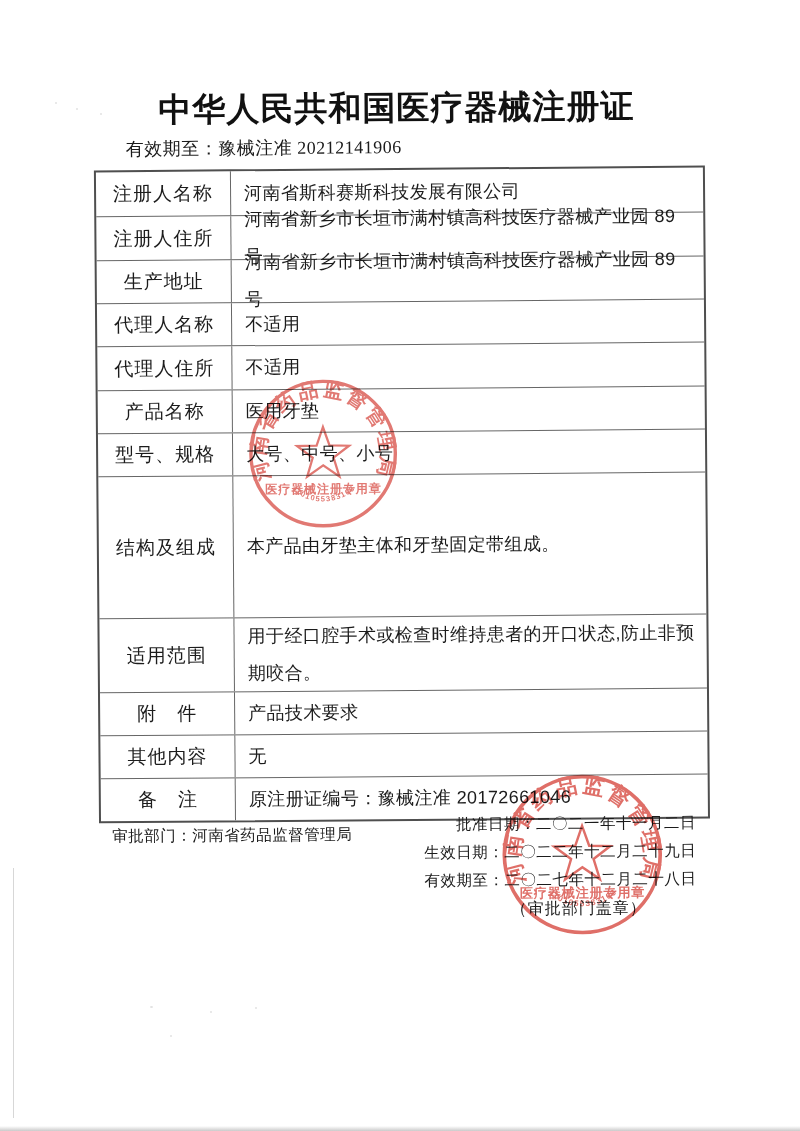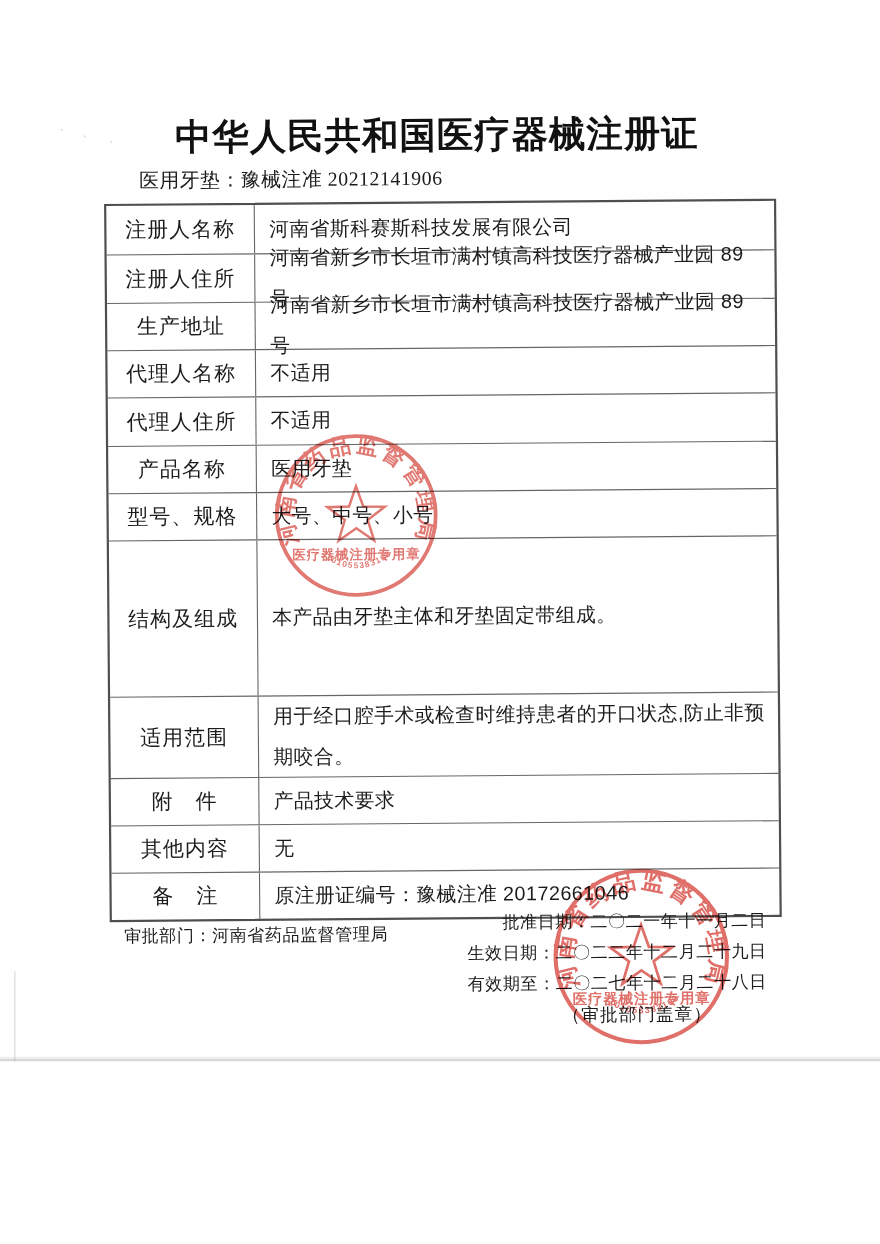--- a/index.html
+++ b/index.html
@@ -1,18 +1,18 @@
 <!DOCTYPE html>
 <html><head>
 <meta charset="utf-8">
 <style>
   html,body{margin:0;padding:0;background:#ffffff;}
   .page{
-    position:relative;width:800px;height:950px;overflow:hidden;
-    background:#ffffff;font-family:"Liberation Sans",sans-serif;color:#202020;margin-top:15px;
+    position:relative;width:800px;height:1131px;overflow:hidden;
+    background:#ffffff;font-family:"Liberation Sans",sans-serif;color:#202020;
   }
   .sheet{position:absolute;inset:0;transform:rotate(-0.45deg);transform-origin:50% 50%;}
   .doc-title{
     position:absolute;top:86px;left:0;width:100%;text-align:center;
     font-size:33px;font-weight:bold;letter-spacing:1px;color:#111;
   }
   .reg-line{position:absolute;left:129px;top:135px;font-size:18px;color:#1b1b1b;letter-spacing:.5px;}
   .reg-line .num{font-family:"Liberation Serif",serif;}
   
   .cert-table{
@@ -63,21 +63,21 @@
 </style>
 </head>
 <body>
 
 <div class="page">
   <div class="sheet">
 
     <div class="doc-title">中华人民共和国医疗器械注册证</div>
 
     <div class="reg-line">
-      <span>医用牙垫：</span><span class="num">豫械注准 20212141906</span>
+      <span>有效期至：</span><span class="num">豫械注准 20212141906</span>
     </div>
 
     <div class="cert-table">
       <div class="trow">
         <div class="cell-label">注册人名称</div>
         <div class="cell-value">河南省斯科赛斯科技发展有限公司</div>
       </div>
       <div class="trow">
         <div class="cell-label">注册人住所</div>
         <div class="cell-value">河南省新乡市长垣市满村镇高科技医疗器械产业园 89 号</div>

